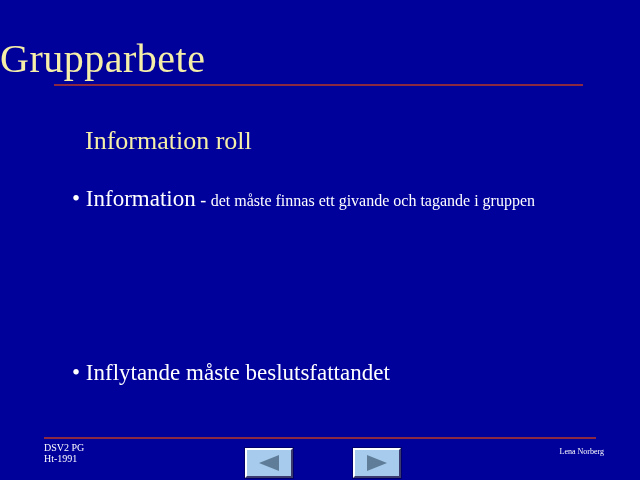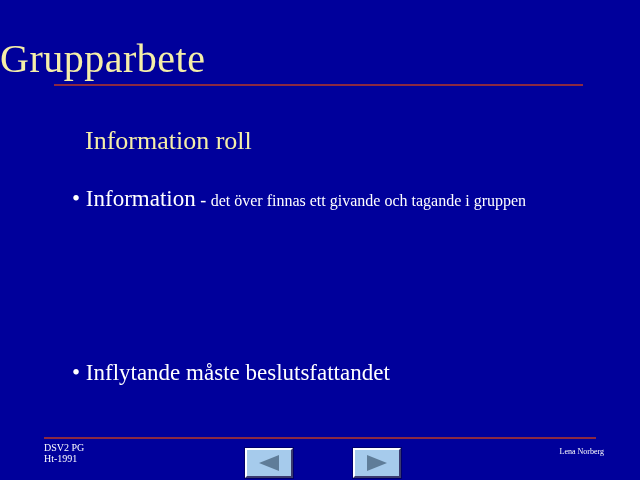--- a/index.html
+++ b/index.html
@@ -128,21 +128,21 @@
 
 <div id="slide">
 
   <div id="slide-title">Grupparbete</div>
 
   <div id="title-rule"></div>
 
   <div id="subtitle">Information roll</div>
 
   <div class="bullet" id="bullet-1">
-    <span class="lead">•</span><span class="lead">&nbsp;</span><span class="lead">Information</span><span class="dash"> - </span><span class="tail">det över finnas ett givande och tagande i gruppen</span>
+    <span class="lead">•</span><span class="lead">&nbsp;</span><span class="lead">Information</span><span class="dash"> - </span><span class="tail">det måste finnas ett givande och tagande i gruppen</span>
   </div>
 
 
   <div class="bullet" id="bullet-3">
     <span class="lead">•</span><span class="lead">&nbsp;</span><span class="lead">Inflytande måste beslutsfattandet</span>
   </div>
 
   <div id="footer-rule"></div>
 
   <div id="footer-left">

